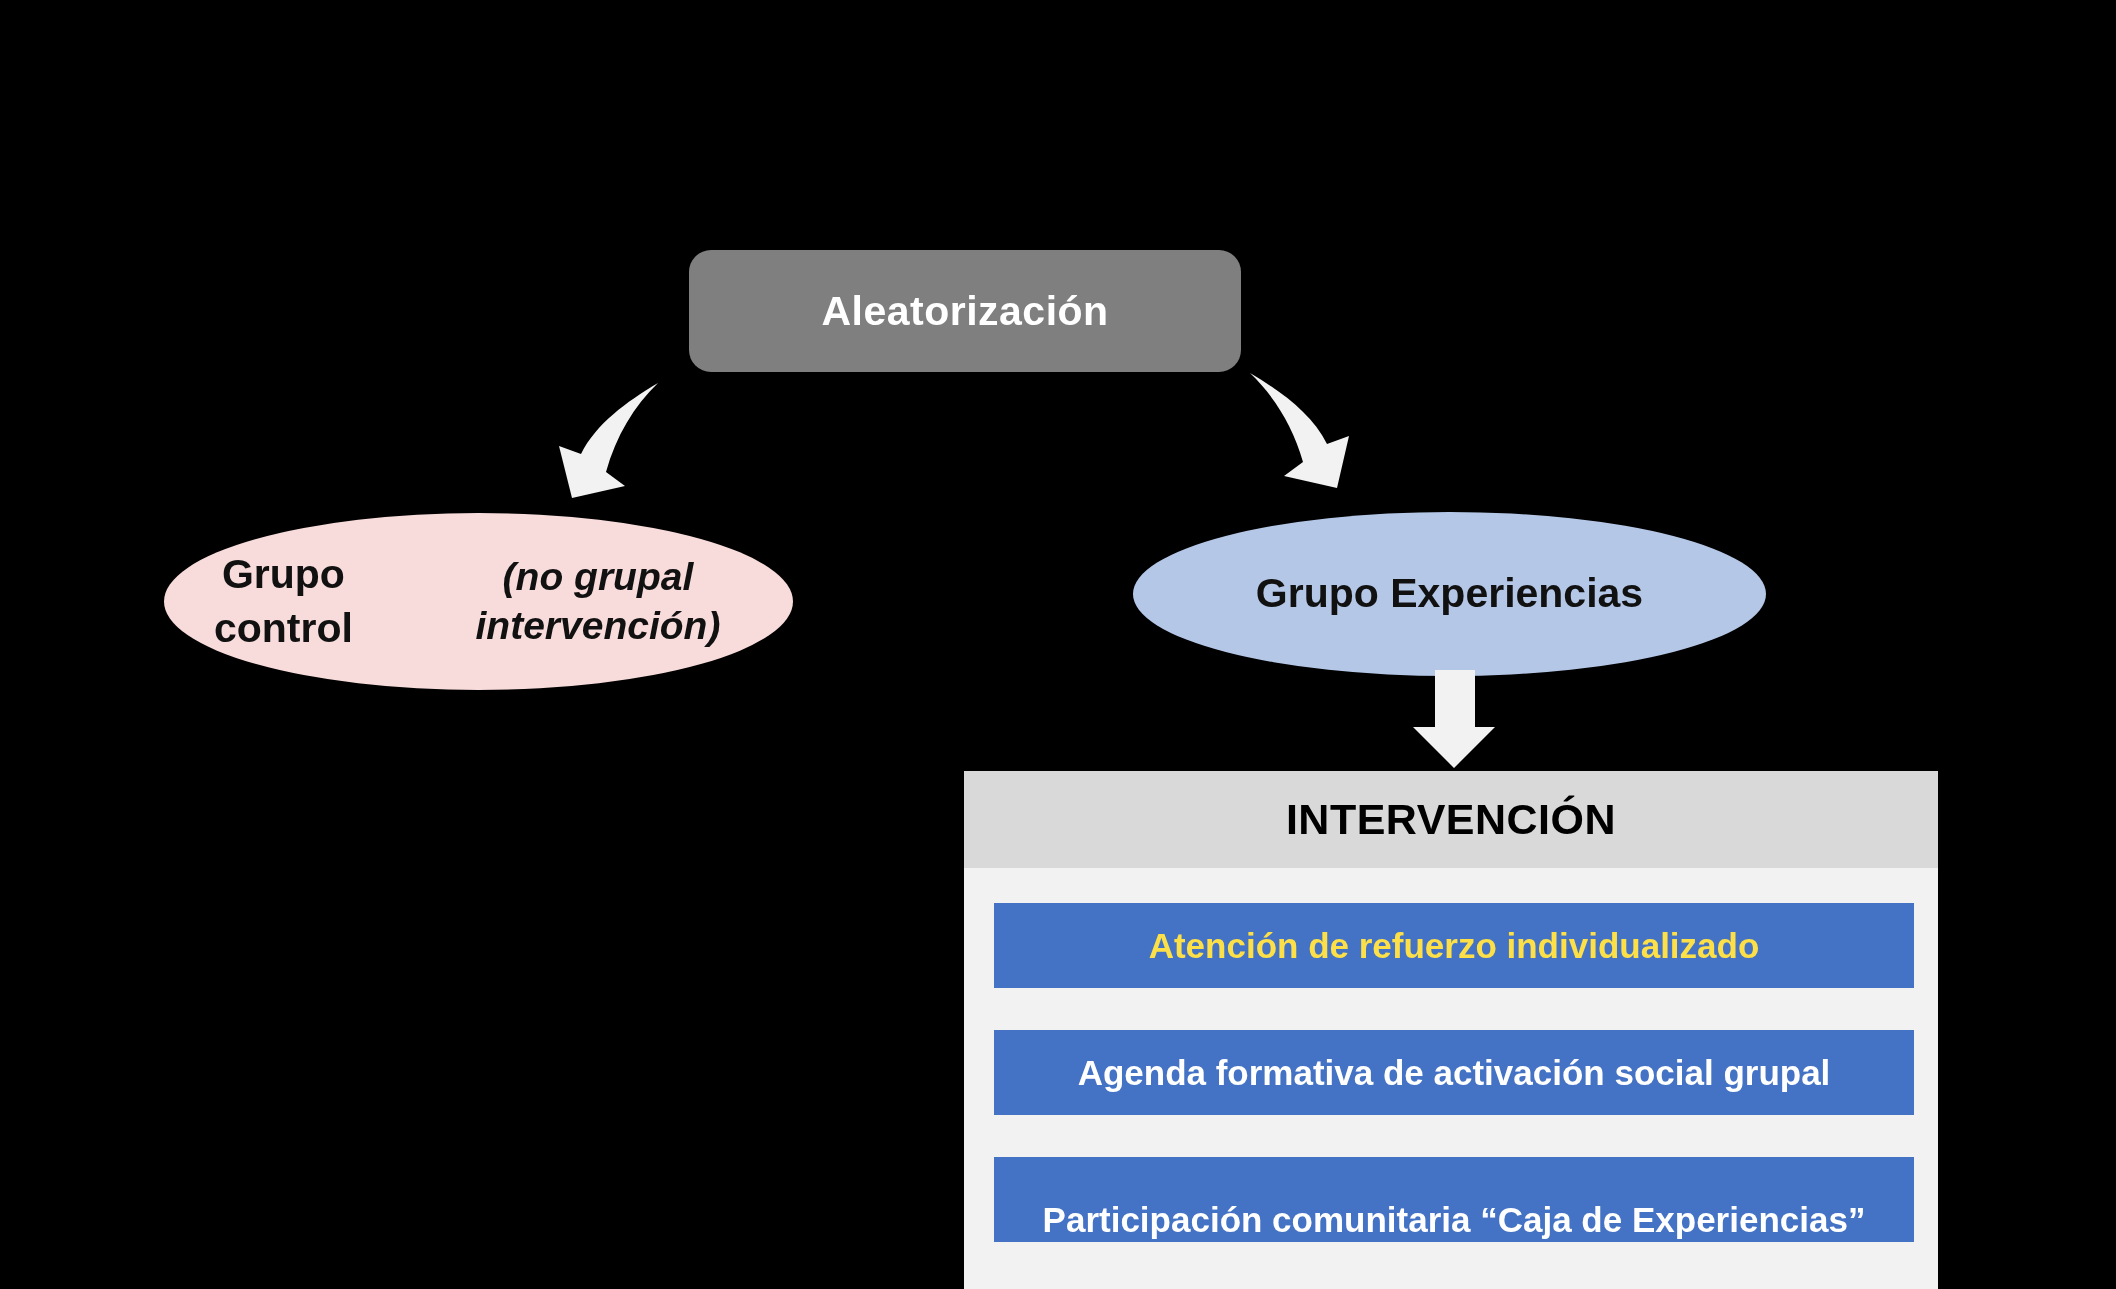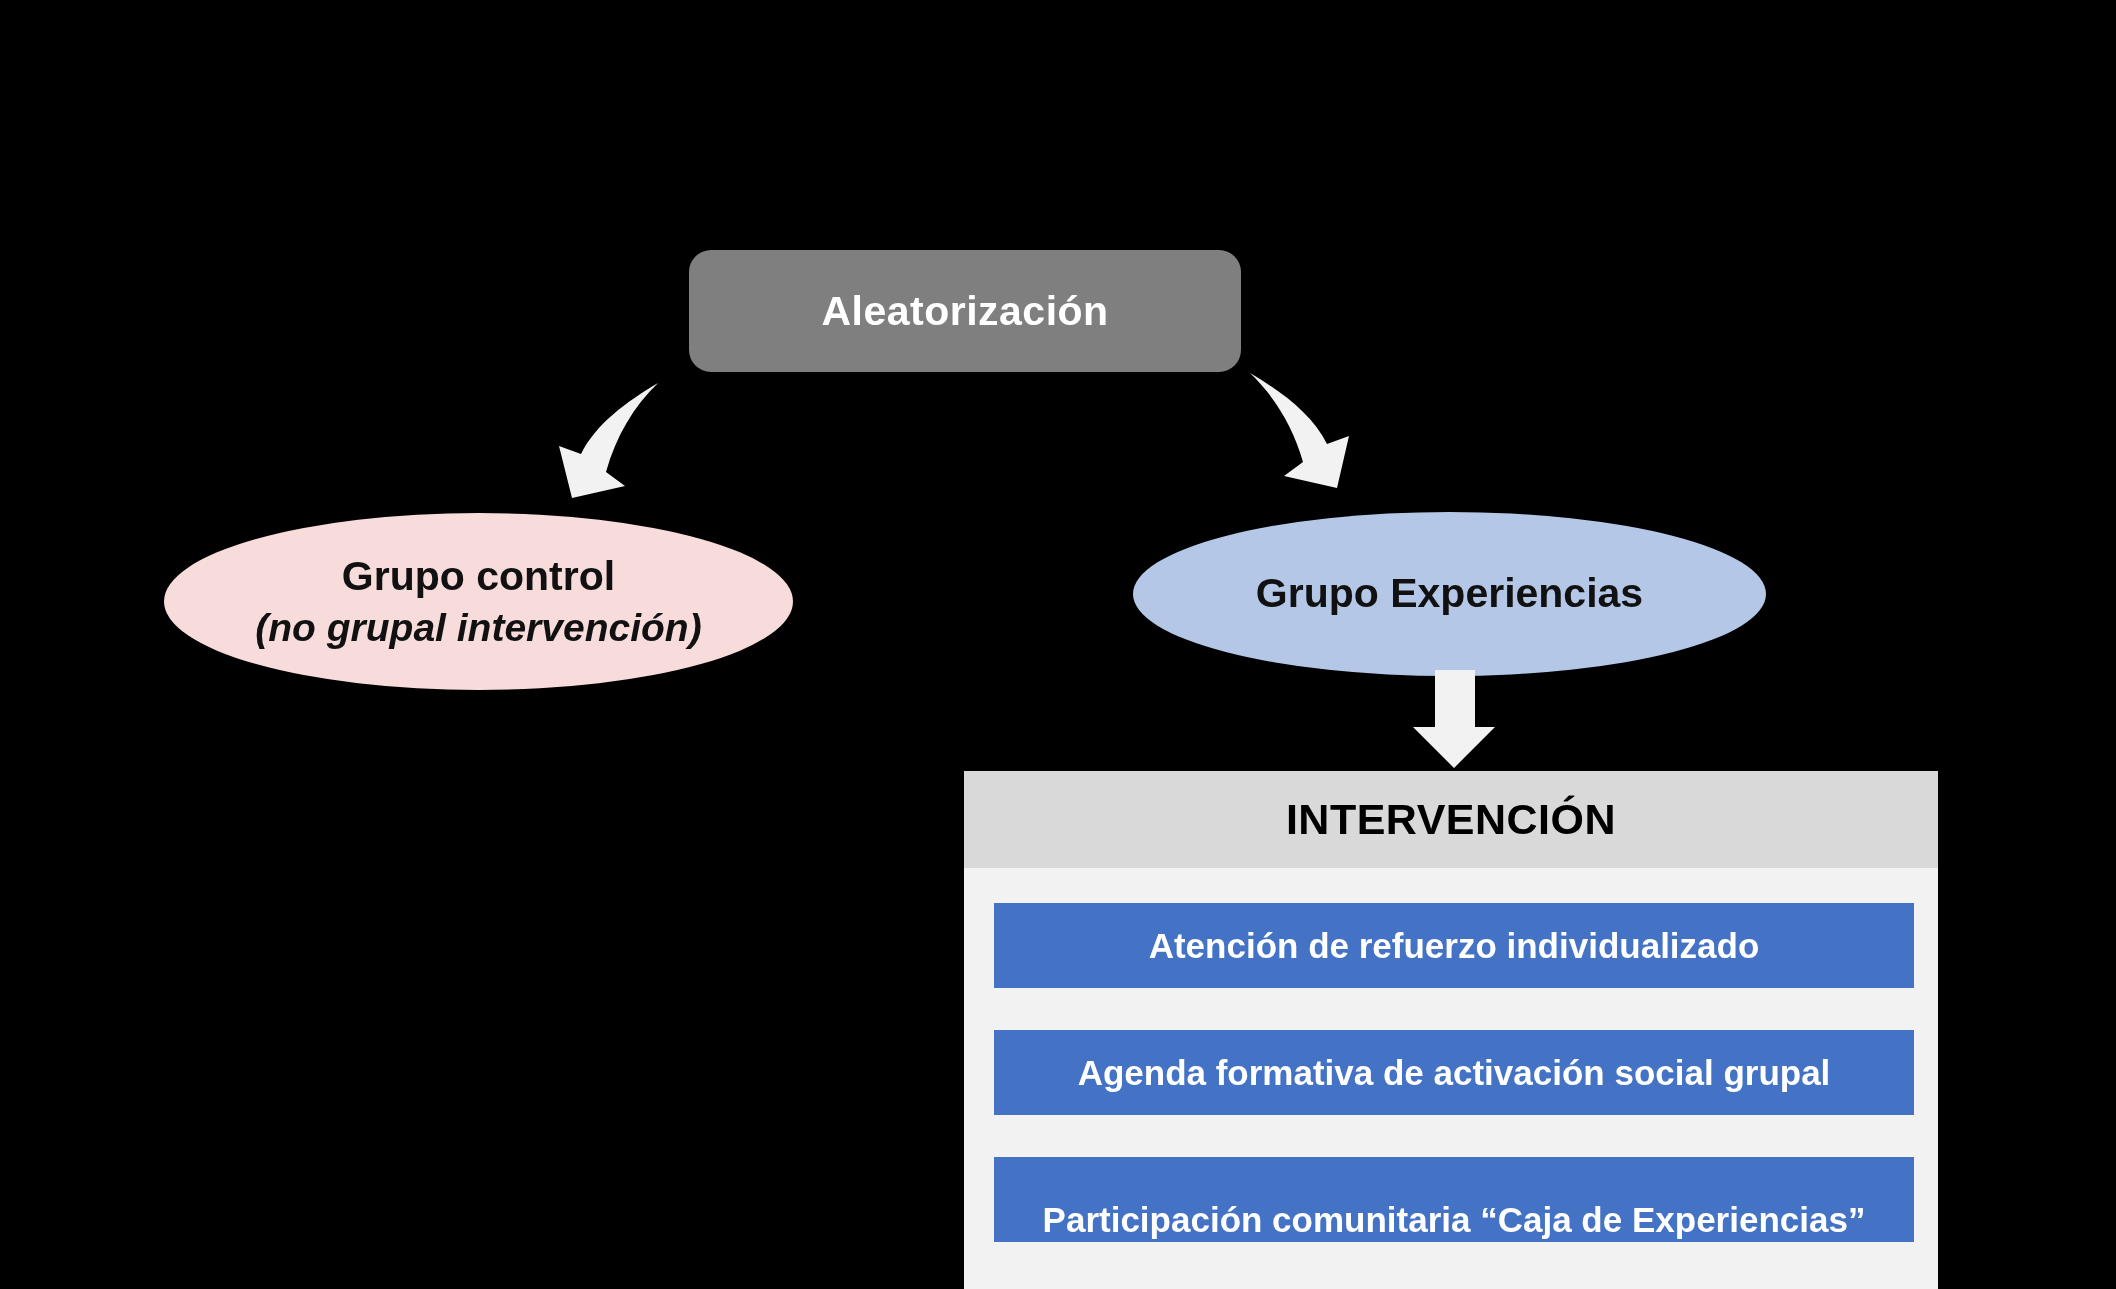--- a/index.html
+++ b/index.html
@@ -16,21 +16,21 @@
     left: 689px; top: 250px; width: 552px; height: 122px;
     border-radius: 22px;
     display: flex; align-items: center; justify-content: center;
   }
   .rand-box .label {
     font-size: 41px; font-weight: 700; letter-spacing: 0.5px;
   }
 
   .ellipse {
     border-radius: 50%;
-    display: flex; flex-direction: column;
+    display: flex; flex-direction: row;
     align-items: center; justify-content: center;
     text-align: center;
   }
   .ellipse-control { left: 164px; top: 513px; width: 629px; height: 177px; }
   .ellipse-treatment { left: 1133px; top: 512px; width: 633px; height: 164px; }
   .ellipse .title { font-size: 41px; font-weight: 700; line-height: 1.3; }
   .ellipse .subtitle { font-size: 39px; font-weight: 700; font-style: italic; line-height: 1.25; }
 
   .arrow-svg { display: block; }
   .arrow-left  { left: 548px; top: 374px; }
@@ -88,21 +88,21 @@
   <svg class="abs arrow-svg arrow-down" width="88" height="100" viewBox="0 0 88 100">
     <path d="M25,0 H65 V57 H85 L44,98 L3,57 H25 Z" fill="#F2F2F2"></path>
   </svg>
 
   <div class="abs intervention">
     <div class="intervention-header" style="background-color: rgb(217, 217, 217);">
       <span class="title">INTERVENCIÓN</span>
     </div>
     <div class="intervention-panel" style="background-color: rgb(242, 242, 242);">
       <div class="intervention-item item-0" style="background-color: rgb(68, 114, 196);">
-        <span class="label" style="color: #ffffff;">Atención de refuerzo individualizado</span>
+        <span class="label" style="color: #fde047;">Atención de refuerzo individualizado</span>
       </div>
       <div class="intervention-item item-1" style="background-color: rgb(68, 114, 196);">
         <span class="label" style="color: rgb(255, 255, 255);">Agenda formativa de activación social grupal</span>
       </div>
       <div class="intervention-item item-2" style="background-color: rgb(68, 114, 196);">
         <span class="label" style="color: rgb(255, 255, 255); margin-top: 40px;">Participación comunitaria “Caja de Experiencias”</span>
       </div>
     </div>
   </div>
 

